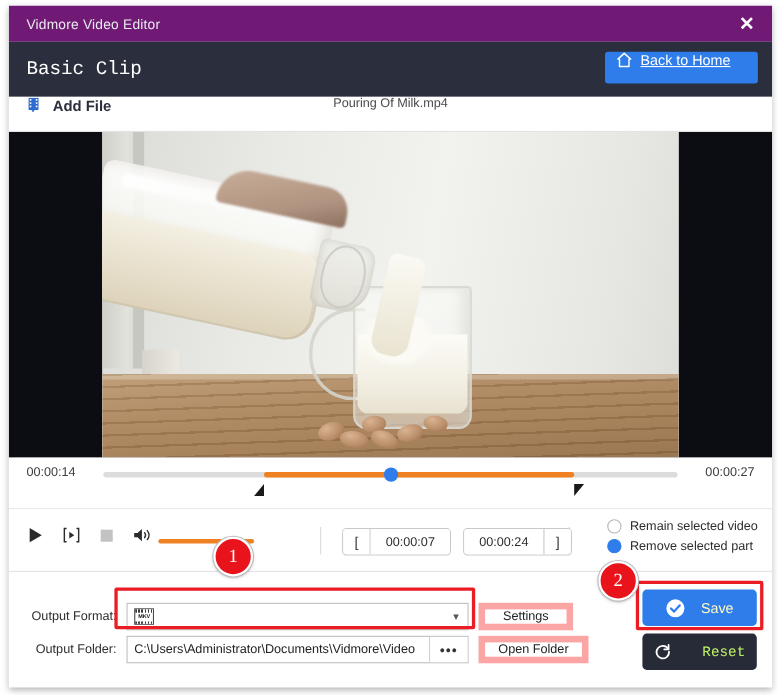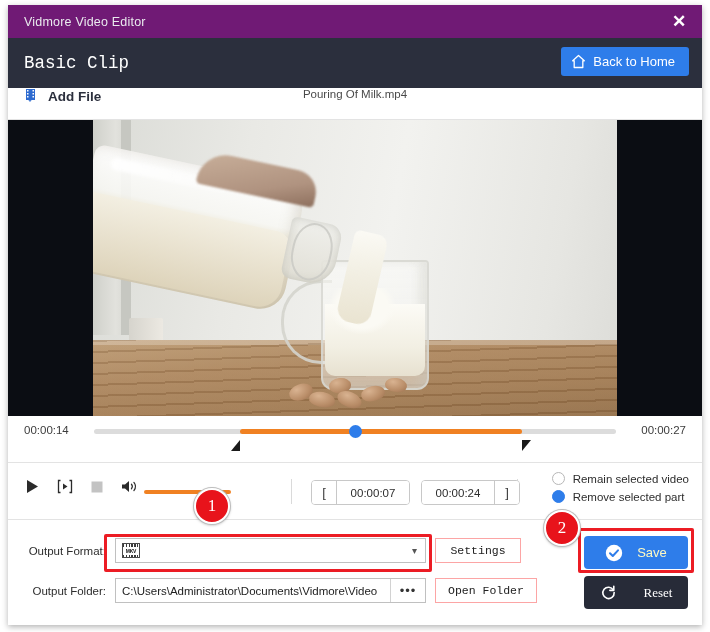--- a/index.html
+++ b/index.html
@@ -68,30 +68,30 @@
     font-size: 17.5px;
     margin-left: 16px;
     font-weight: normal;
     font-family: Liberation Mono, monospace;
   }
   .back-home {
     position: absolute;
     right: 13px;
     top: 9px;
     height: 29px;
-    padding: 0 14px 0 10px;
+    padding: 0 25px 0 10px;
     background: #2e7dea;
     border-radius: 3px;
     display: flex;
-    align-items: center;
     gap: 7px;
     color: #ffffff;
     font-size: 13px;
     cursor: pointer;
     border: none;
+    text-decoration: underline;
   }
 
   
   .filebar {
     position: relative;
     height: 31px;
     background: #ffffff;
     border-bottom: 1px solid #e3e3e3;
     display: flex;
     align-items: flex-start;
@@ -429,21 +429,21 @@
     height: 100px;
     background: #ffffff;
   }
   .out-row {
     position: absolute;
     left: 14px;
     display: flex;
     align-items: center;
     gap: 9px;
   }
-  .out-row.fmt { top: 18px; align-items: center; }
+  .out-row.fmt { top: 28px; align-items: center; }
   .out-row.fld { top: 58px; }
   .out-label {
     font-size: 11.5px;
     color: #2d2d2d;
     width: 84px;
     text-align: right;
   }
   .combo {
     position: relative;
     width: 311px;
@@ -500,23 +500,23 @@
     font-size: 13px;
     color: #333;
     letter-spacing: 1px;
     cursor: pointer;
     background: #ffffff;
   }
   .gbtn {
     height: 25px;
     min-width: 86px;
     padding: 0 12px;
-    border: 1px solid #fca5a5;
-    background: #ffffff;
-    font-family: Liberation Mono, monospace;
+    border: 6px solid #fca5a5;
+    background: #ffffff;
+    font-family: Liberation Sans, sans-serif;
     font-size: 11.5px;
     color: #222;
     cursor: pointer;
     box-sizing: border-box;
   }
   .save-btn {
     position: absolute;
     right: 14px;
     top: 16px;
     width: 104px;
@@ -535,22 +535,22 @@
   }
   .reset-btn {
     position: absolute;
     right: 14px;
     top: 56px;
     width: 104px;
     height: 33px;
     background: #272b38;
     border: none;
     border-radius: 4px;
-    color: #ffffff;
-    font-family: Liberation Serif, serif;
+    color: #bef264;
+    font-family: Liberation Mono, monospace;
     font-size: 13px;
     display: flex;
     align-items: center;
     justify-content: center;
     gap: 27px;
     cursor: pointer;
   }
 
   
   .hl {

